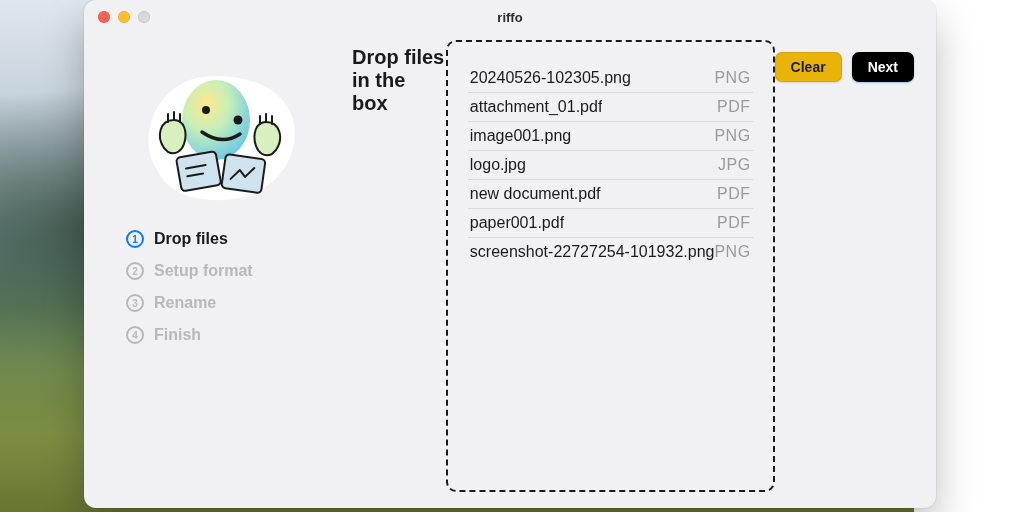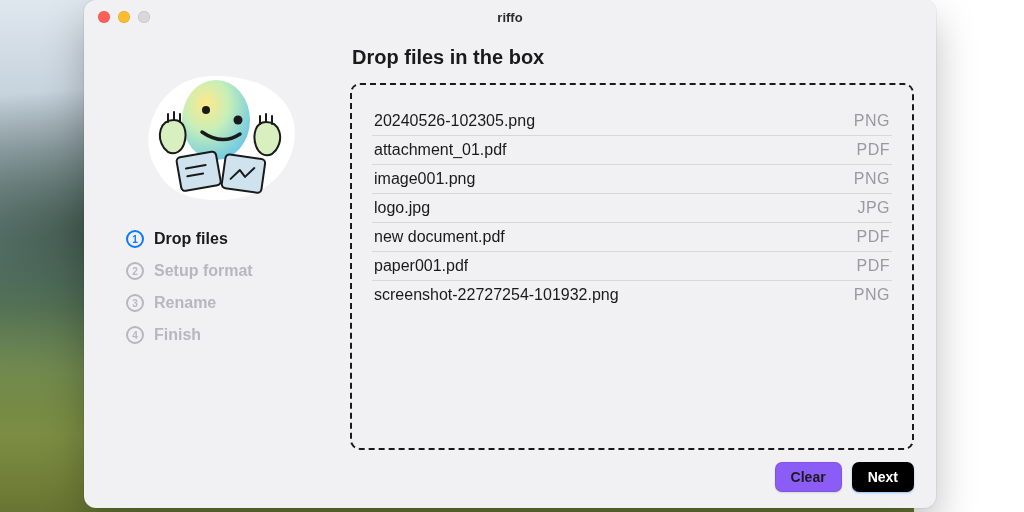--- a/index.html
+++ b/index.html
@@ -57,21 +57,21 @@
   .step.active { color: #1a1a1a; }
   .step .num {
     width: 18px; height: 18px; border-radius: 50%;
     border: 2px solid #b8b8bc;
     display: inline-flex; align-items: center; justify-content: center;
     font-size: 10px; font-weight: 700; color: #b8b8bc;
     flex-shrink: 0;
   }
   .step.active .num { border-color: #0a7aff; color: #0a7aff; }
   .main {
-    flex: 1; display: flex; flex-direction: column;
+    flex: 1; display: flex; flex-direction: row;
   }
   .heading {
     font-size: 20px; font-weight: 800; color: #1a1a1a;
     margin: 6px 0 14px 2px;
   }
   .dropzone {
     flex: 1;
     border: 2px dashed #1a1a1a;
     border-radius: 10px;
     padding: 22px 20px 10px 20px;
@@ -92,21 +92,21 @@
     margin-top: 12px;
   }
   .btn {
     height: 30px; padding: 0 16px;
     border-radius: 7px;
     font-size: 14px; font-weight: 600;
     display: inline-flex; align-items: center; justify-content: center;
     cursor: pointer; border: none;
   }
   .btn.secondary {
-    background: #8b5cf6; color: #1a1a1a;
+    background: #eab308; color: #1a1a1a;
     box-shadow: 0 1px 2px rgba(0,0,0,0.12), inset 0 0 0 1px rgba(0,0,0,0.08);
   }
   .btn.primary {
     background: #000000; color: #fff;
     box-shadow: 0 1px 2px rgba(10,122,255,0.4);
   }
 </style>
 </head>
 <body>
 

